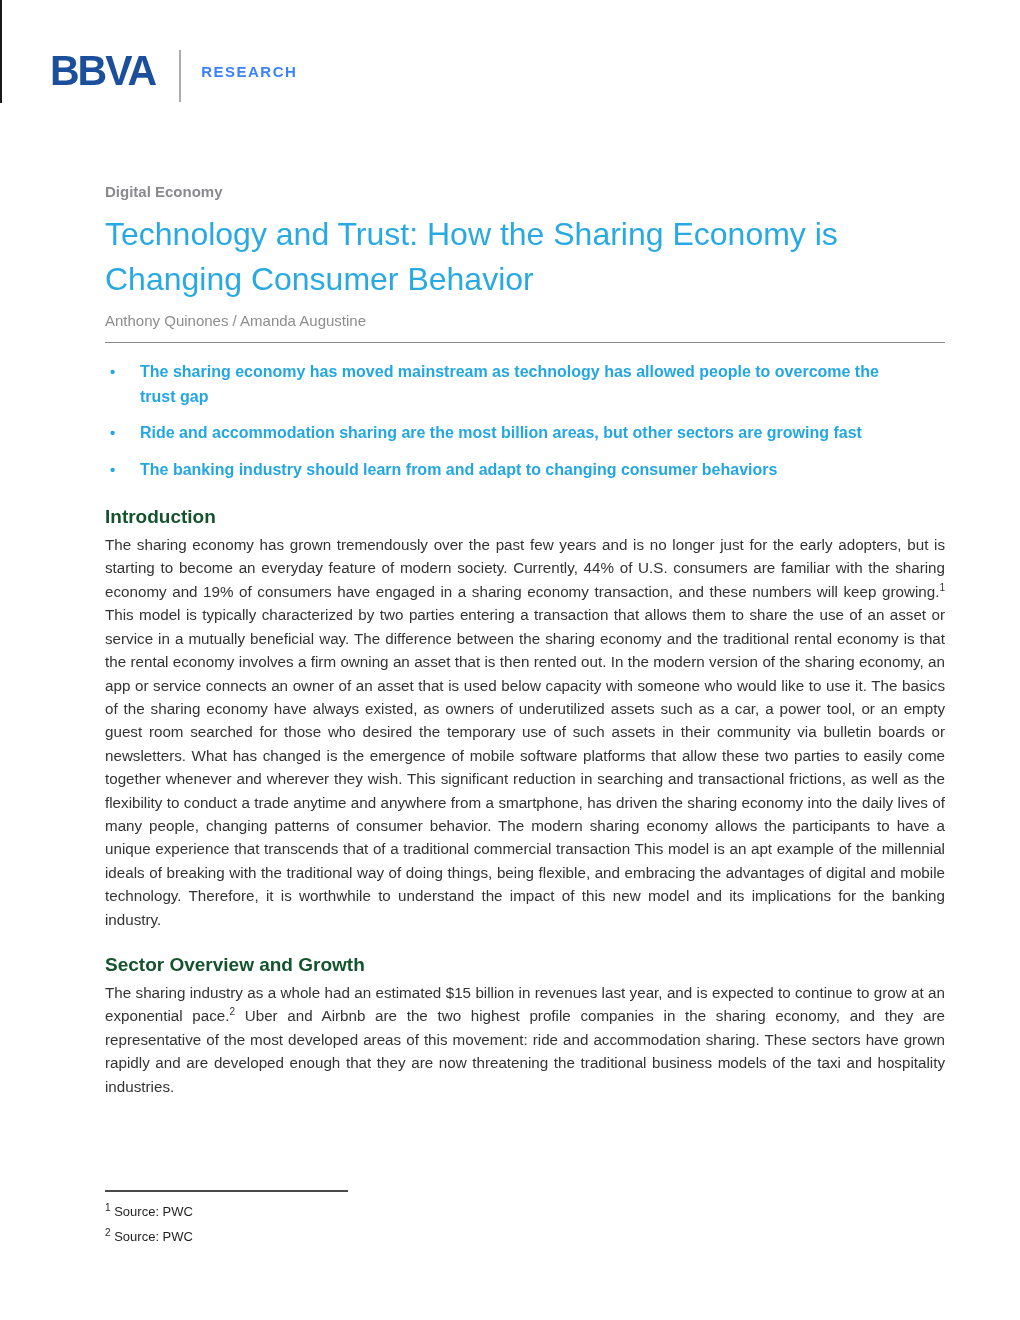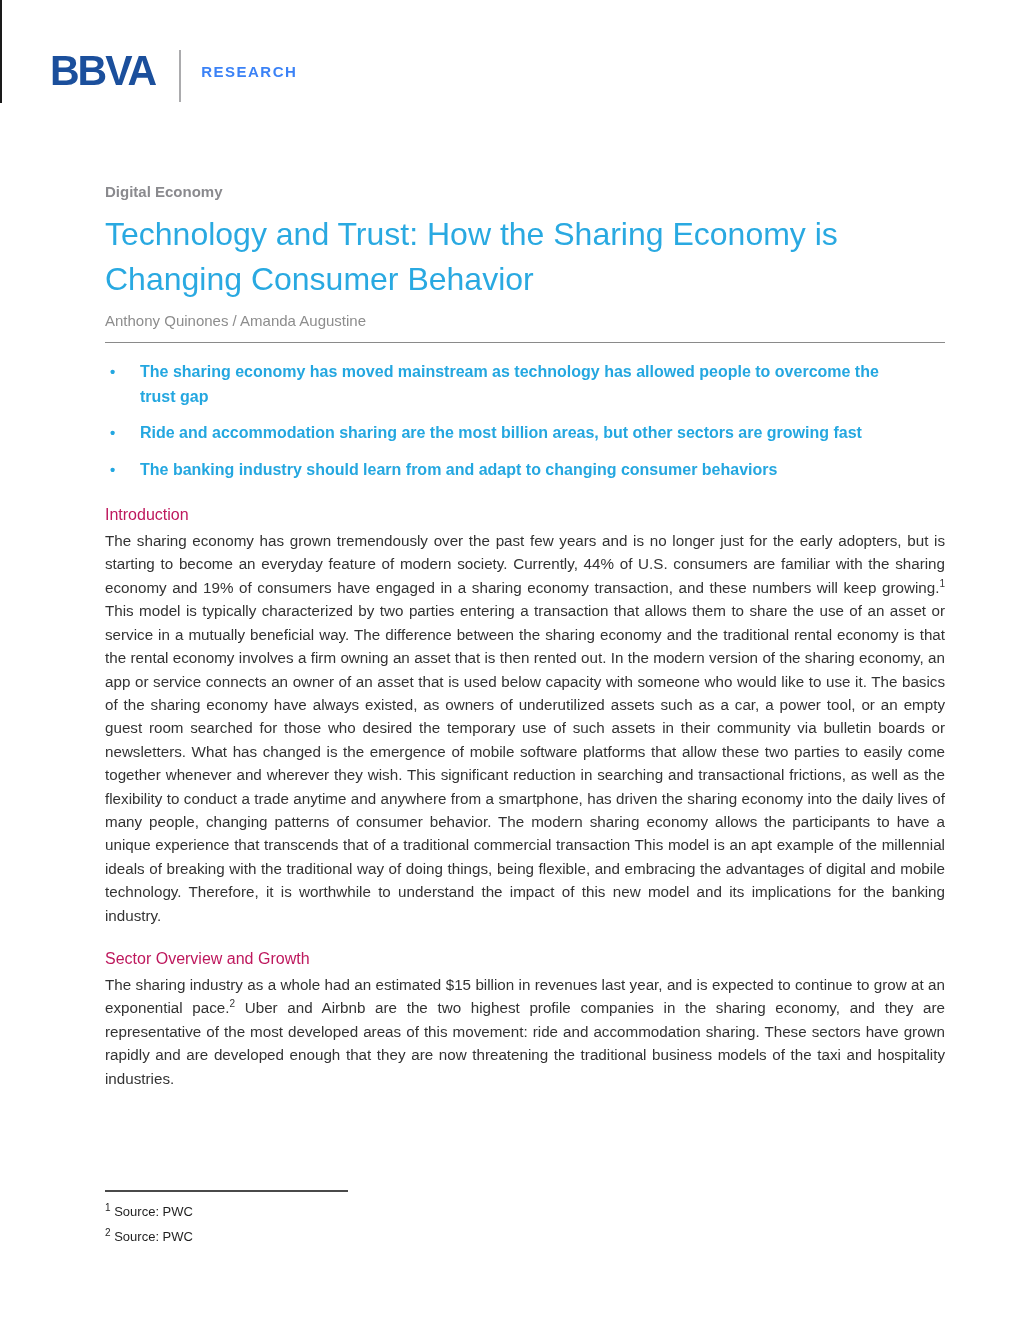--- a/index.html
+++ b/index.html
@@ -50,21 +50,21 @@
   .bullets li {
     position:relative; padding-left:35px; max-width:775px;
     font-size:16px; font-weight:bold; color:#24A7E0;
     line-height:1.55; margin-bottom:12px;
   }
   .bullets li::before {
     content:"\2022"; position:absolute; left:5px; top:0;
     font-size:15px;
   }
   section h2 {
-    font-size:16px; font-weight:normal; color:#be185d;
+    font-size:19px; font-weight:bold; color:#14532d;
     margin:23px 0 5px 0;
   }
   p.body {
     font-size:15.2px; line-height:1.54; color:#333333;
     text-align:justify;
   }
   p.body sup { font-size:10px; line-height:0; }
   
   footer { position:absolute; left:105px; top:1190px; }
   .foot-rule { width:243px; border-top:2px solid #4A4A4A; margin-bottom:7px; }

